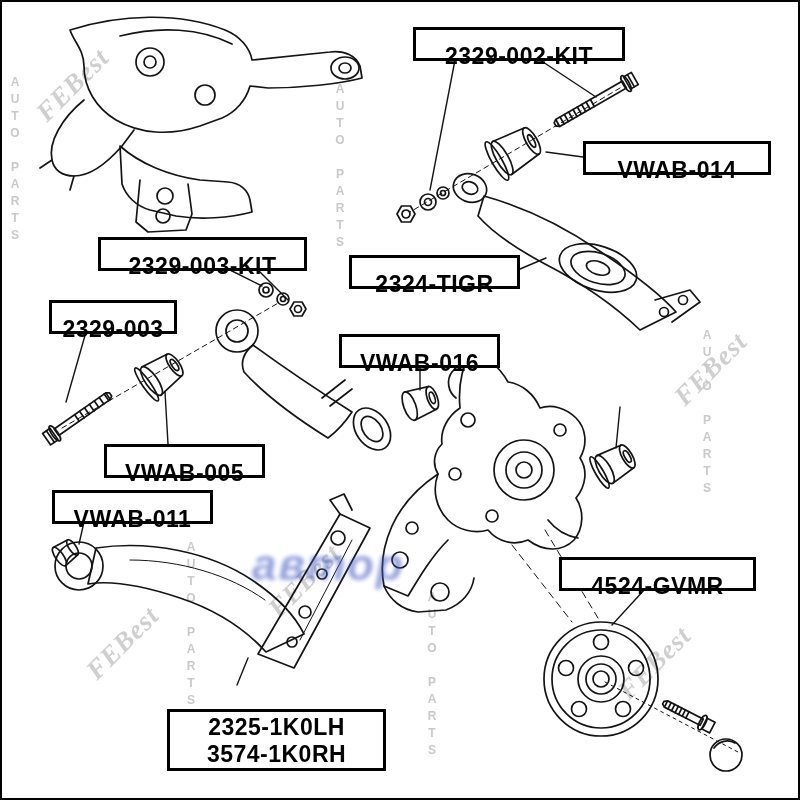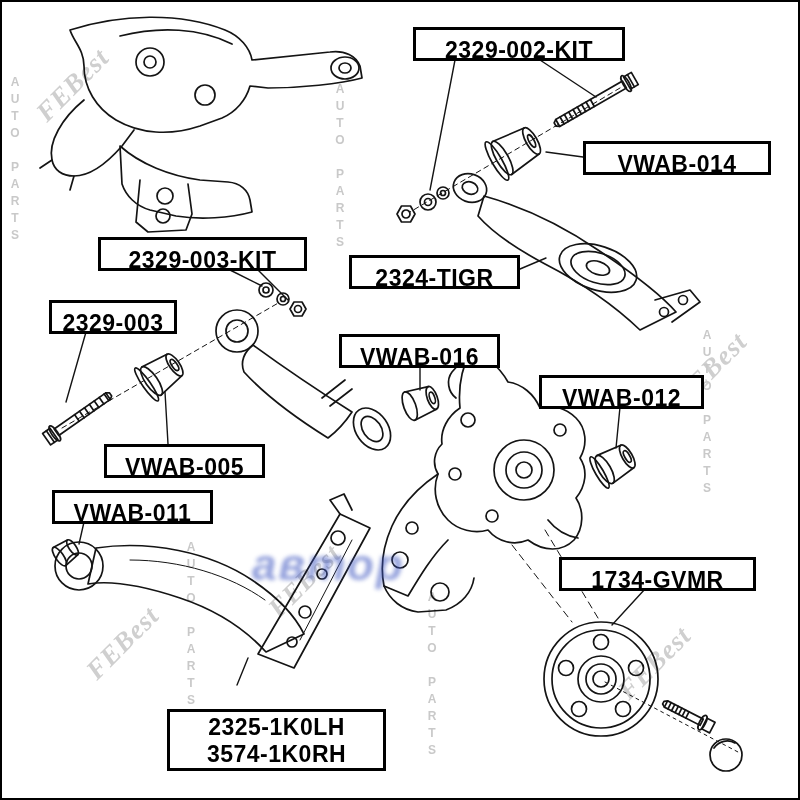--- a/index.html
+++ b/index.html
@@ -2,21 +2,21 @@
 <html><head>
 <meta charset="utf-8">
 <style>
   * { margin:0; padding:0; box-sizing:border-box; }
   html,body { width:800px; height:800px; background:#ffffff; font-family:"Liberation Sans", sans-serif; }
   #canvas { position:relative; width:800px; height:800px; background:#fff; overflow:hidden; }
   .frame { position:absolute; inset:0; border:2px solid #000; pointer-events:none; z-index:40; }
   .plabel {
     position:absolute; border:3px solid #000; background:#fff; color:#000;
     text-align:center; font-weight:bold; font-size:23px; line-height:28px; height:34px;
-    letter-spacing:0.5px; z-index:30; white-space:nowrap; padding:6px 4px;
+    letter-spacing:0.5px; z-index:30; white-space:nowrap; padding:12px 4px;
   }
   .plabel.double { height:62px; line-height:27px; padding-top:2px; }
   .wm-logo {
     position:absolute; color:#cfcfcf; font-family:"Liberation Serif", serif;
     font-style:italic; font-weight:bold; font-size:27px; letter-spacing:1px;
     transform:rotate(-45deg); transform-origin:left top; z-index:1; user-select:none;
   }
   .wm-vert {
     position:absolute; color:#c9c9c9; font-size:12px; font-weight:bold; letter-spacing:3px;
     writing-mode:vertical-rl; text-orientation:upright; z-index:1; user-select:none;
@@ -256,22 +256,21 @@
   </svg>
 
   <div class="wm-blue" style="left:252px; top:540px;">автор</div>
 
   <div class="plabel" style="left:413px; top:27px;  width:212px;">2329-002-KIT</div>
   <div class="plabel" style="left:583px; top:141px; width:188px;">VWAB-014</div>
   <div class="plabel" style="left:98px;  top:237px; width:209px;">2329-003-KIT</div>
   <div class="plabel" style="left:349px; top:255px; width:171px;">2324-TIGR</div>
   <div class="plabel" style="left:49px;  top:300px; width:128px;">2329-003</div>
   <div class="plabel" style="left:339px; top:334px; width:161px;">VWAB-016</div>
-  <div class="plabel" style="left:539px; top:375px; width:165px;">VWAB-012</div>
   <div class="plabel" style="left:104px; top:444px; width:161px;">VWAB-005</div>
   <div class="plabel" style="left:52px;  top:490px; width:161px;">VWAB-011</div>
-  <div class="plabel" style="left:559px; top:557px; width:197px;">1734-GVMR</div>
+  <div class="plabel" style="left:559px; top:557px; width:197px;">4524-GVMR</div>
 
   <div class="plabel double" style="left:167px; top:685px; width:219px;margin-top:24px;">
     <div>2325-1K0LH</div>
     <div>3574-1K0RH</div>
   </div>
 </div>
 
 </body></html>

